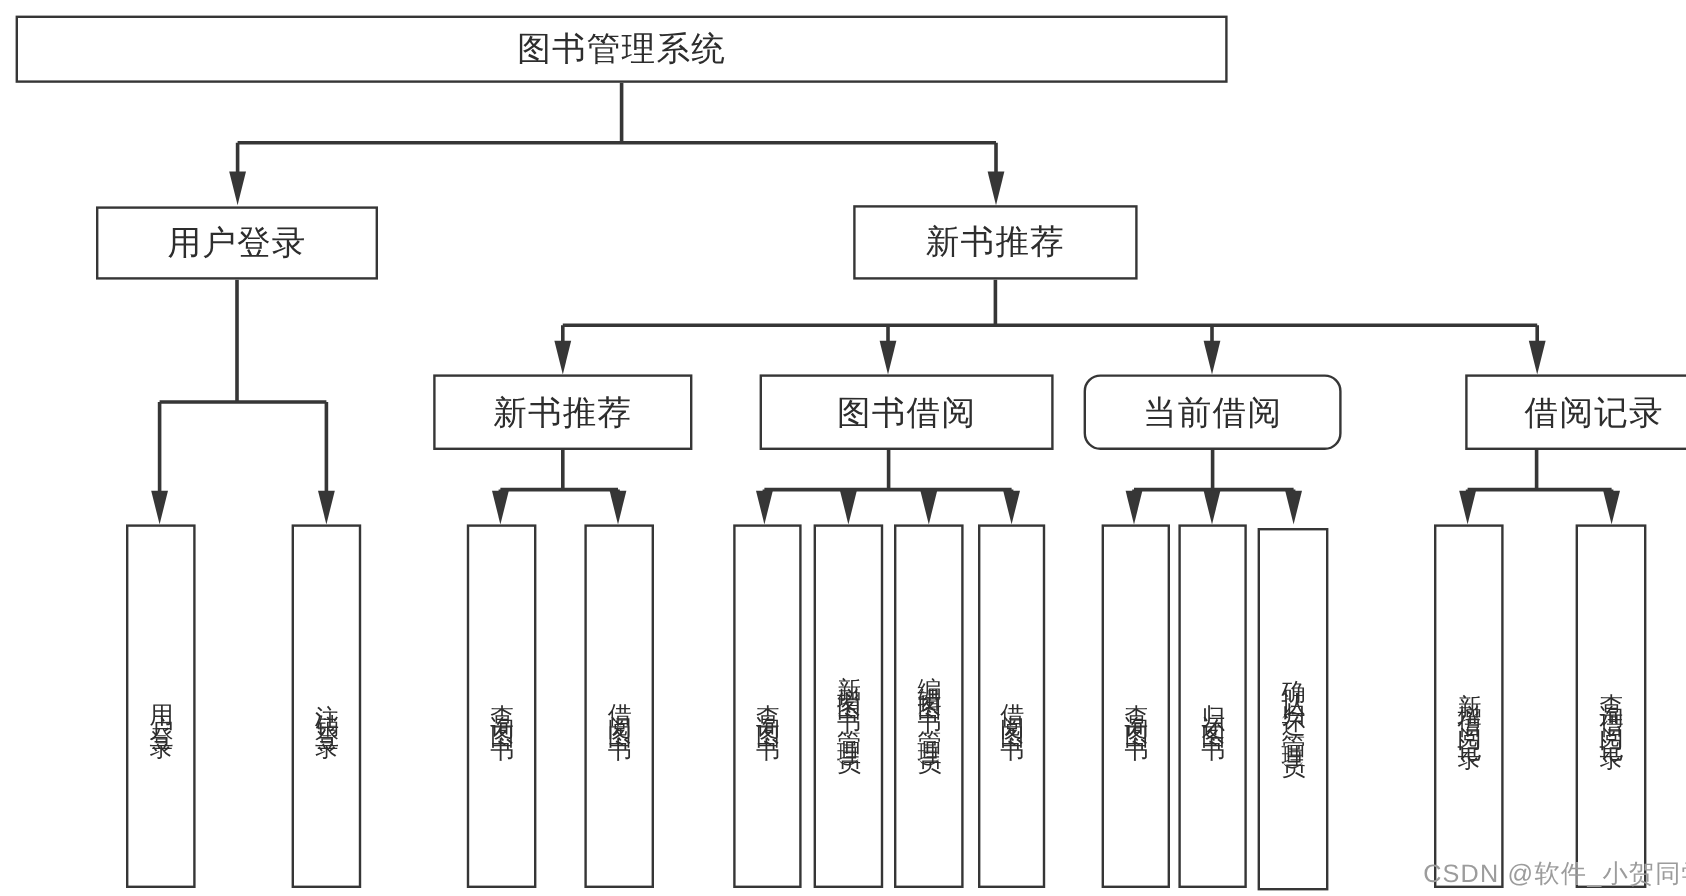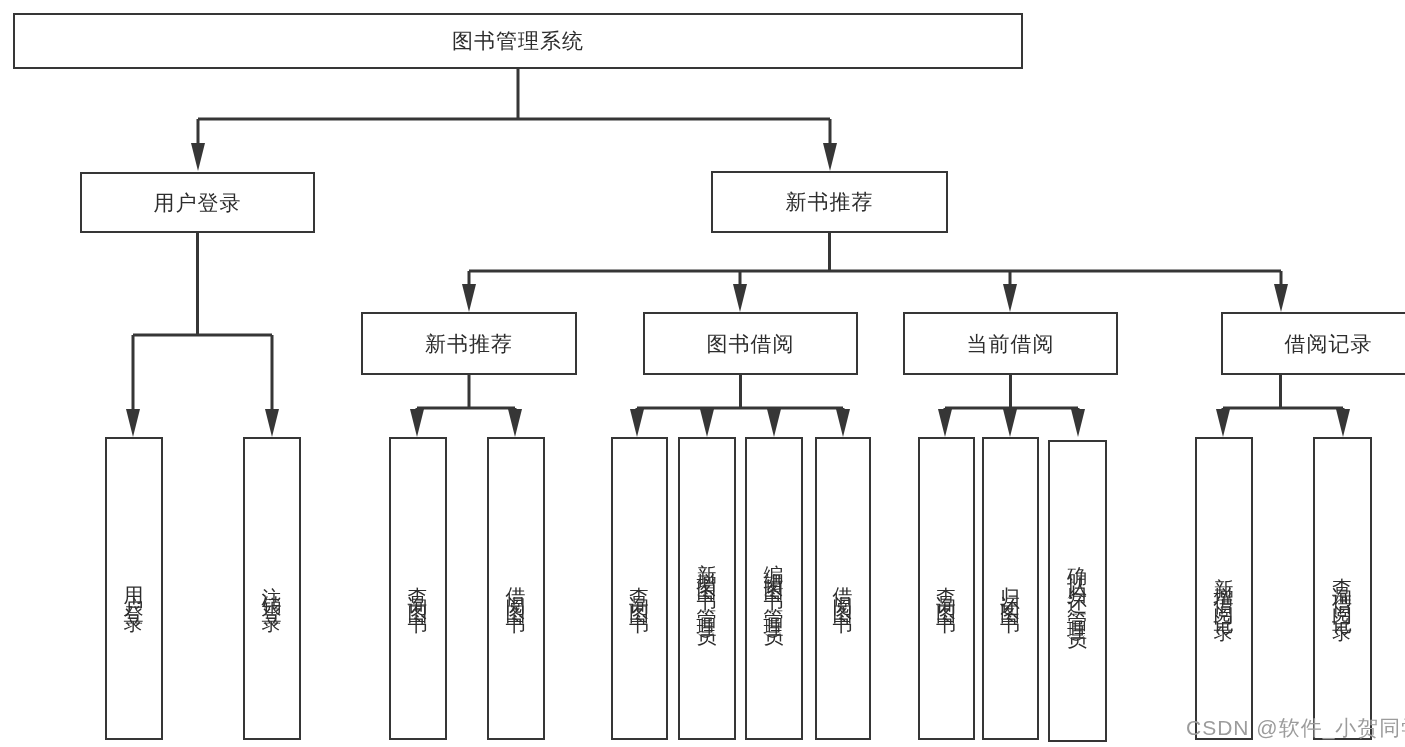--- a/index.html
+++ b/index.html
@@ -18,21 +18,21 @@
   .connector-layer {
     position: absolute; left: 0; top: 0;
     width: 1405px; height: 747px;
     pointer-events: none;
   }
   .node {
     position: absolute;
     background: #ffffff;
     border: 2.5px solid var(--line, #363636);
     display: flex; align-items: center; justify-content: center;
-    font-size: 21px;
+    font-size: 28px;
     color: var(--text, #2d2d2d);
     letter-spacing: 1px;
     z-index: 2;
   }
   .leaf {
     writing-mode: vertical-rl;
     text-orientation: mixed;
     font-size: 20px;
     letter-spacing: 9px;
     line-height: 1;
@@ -99,22 +99,22 @@
       <polygon points="1336,409 1350,409 1343,437"></polygon>
     </g>
   </svg>
 
   <div class="node" style="left:13px; top:13px; width:1010px; height:56px;">图书管理系统</div>
 
   <div class="node" style="left:80px; top:172px; width:235px; height:61px;">用户登录</div>
   <div class="node" style="left:711px; top:171px; width:237px; height:62px;">新书推荐</div>
 
   <div class="node" style="left:361px; top:312px; width:216px; height:63px;">新书推荐</div>
-  <div class="node" style="left:633px; top:312px; width:215px; height:63px;margin-left:10px;">图书借阅</div>
-  <div class="node" style="left:903px; top:312px; width:215px; height:63px;">当前借阅</div>
+  <div class="node" style="left:633px; top:312px; width:245px; height:63px;">图书借阅</div>
+  <div class="node" style="left:903px; top:312px; width:215px; height:63px;border-radius:14px;">当前借阅</div>
   <div class="node" style="left:1173px; top:312px; width:215px; height:63px;margin-left:48px;">借阅记录</div>
 
   <div class="node leaf" style="left:105px; top:437px; width:58px; height:303px;">用户登录</div>
   <div class="node leaf" style="left:243px; top:437px; width:58px; height:303px;">注销登录</div>
 
   <div class="node leaf" style="left:389px; top:437px; width:58px; height:303px;">查询图书</div>
   <div class="node leaf" style="left:487px; top:437px; width:58px; height:303px;">借阅图书</div>
 
   <div class="node leaf" style="left:611px; top:437px; width:57px; height:303px;">查询图书</div>
   <div class="node leaf" style="left:678px; top:437px; width:58px; height:303px;">新增图书（管理员）</div>

